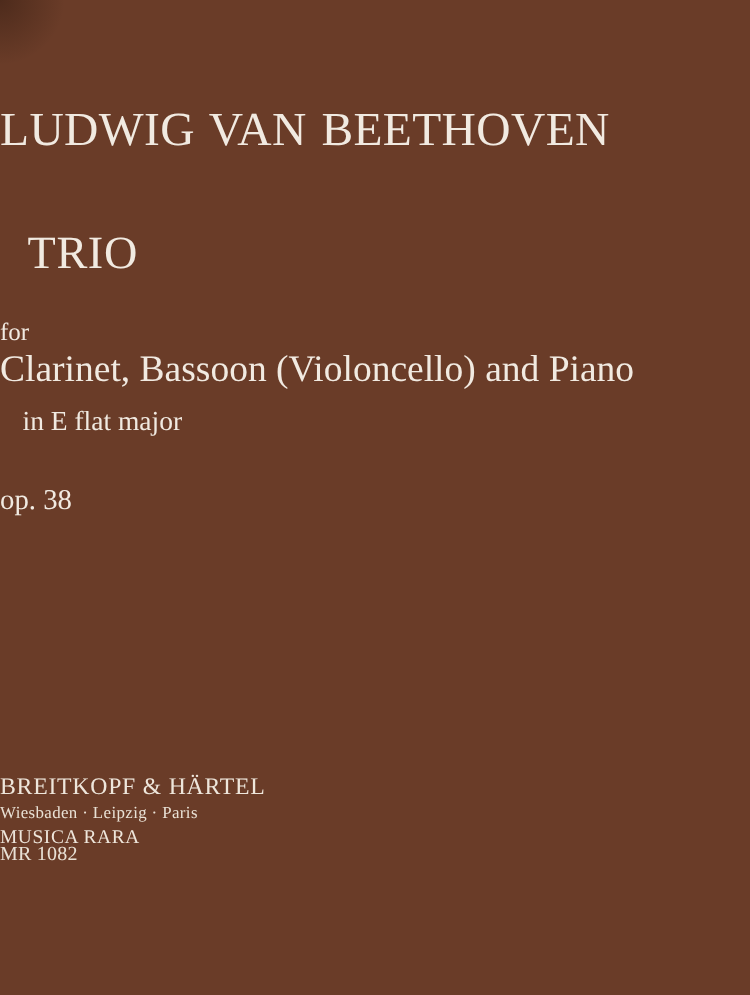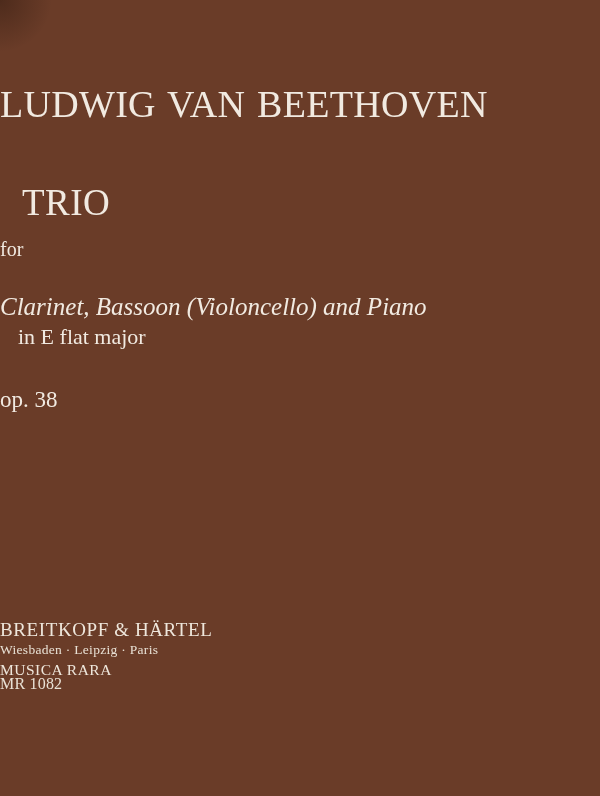--- a/index.html
+++ b/index.html
@@ -32,27 +32,26 @@
     letter-spacing: 0.3px;
     word-spacing: 2px;
   }
   .work-title {
     top: 184px;
     font-size: 37px;
     letter-spacing: 0.5px;
     margin-left: 22px;
   }
   .for-line {
-    top: 239px;
+    top: 256px;
     font-size: 20px;
   }
   .instrumentation {
-    top: 294px;
-    font-size: 25px;
-    font-style: italic;
+    top: 281px;
+    font-size: 30px;
   }
   .key-line {
     top: 326px;
     font-size: 22px;
     margin-left: 18px;
   }
   .opus-line {
     top: 388px;
     font-size: 23px;
   }

